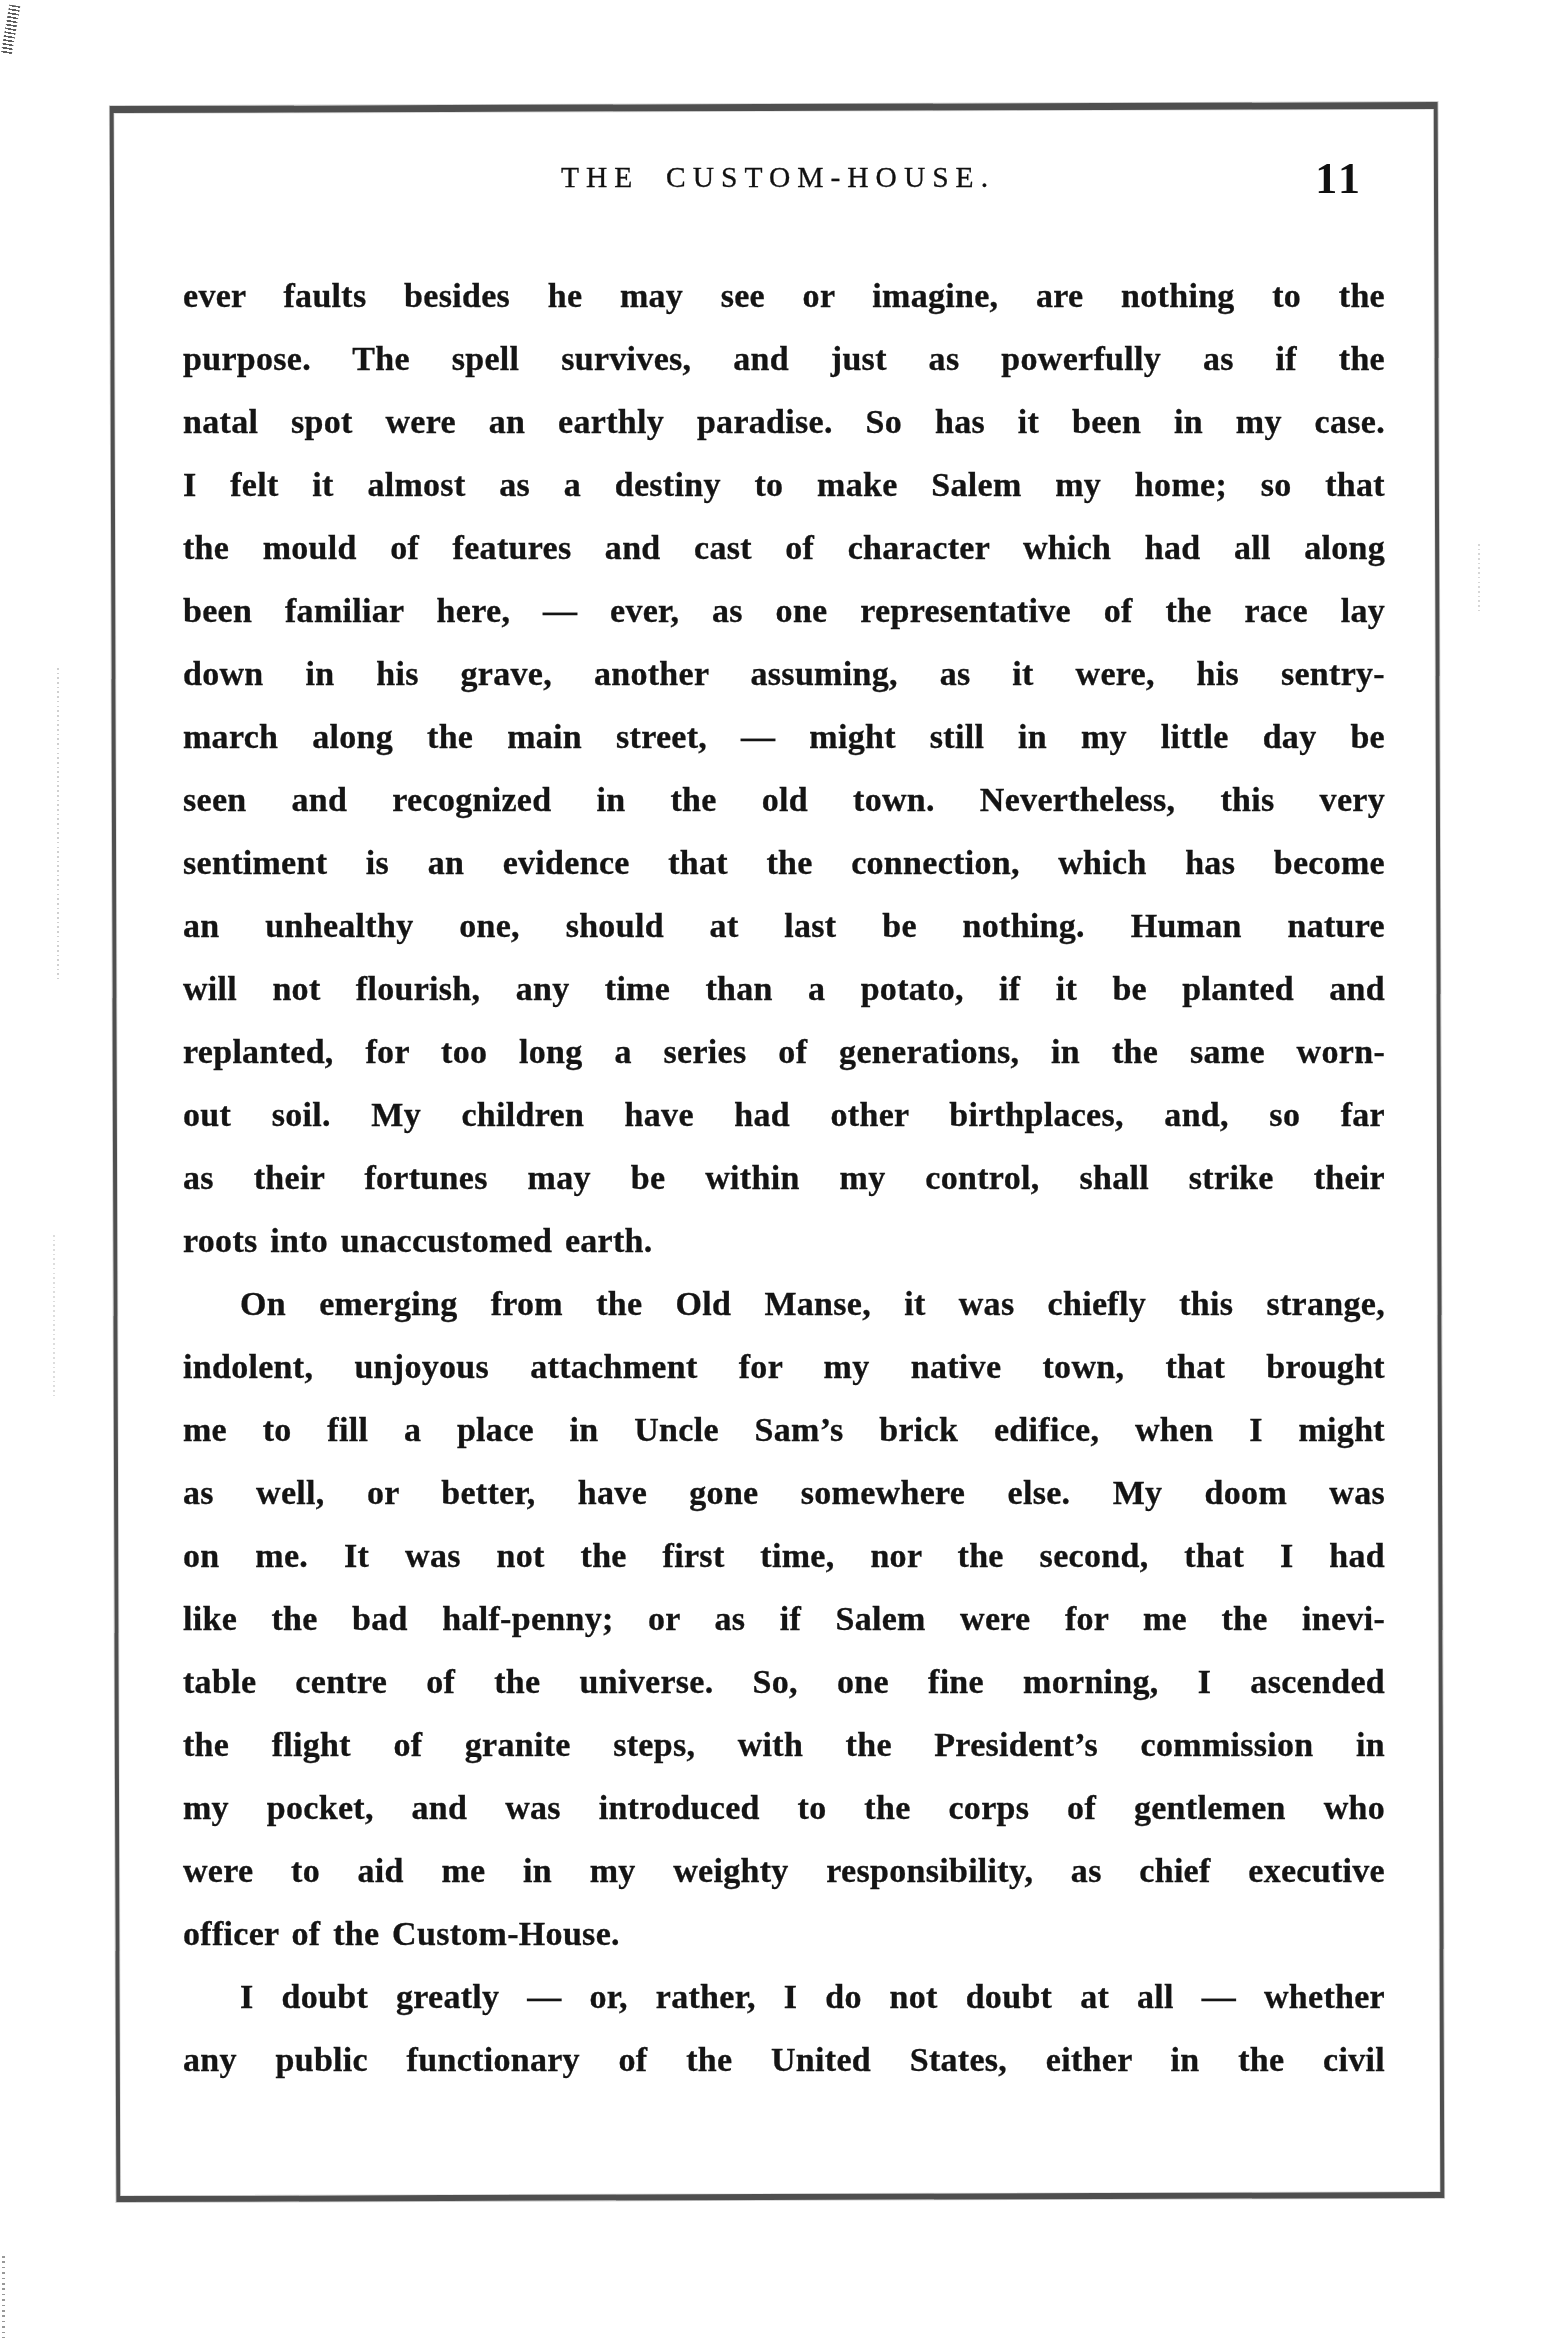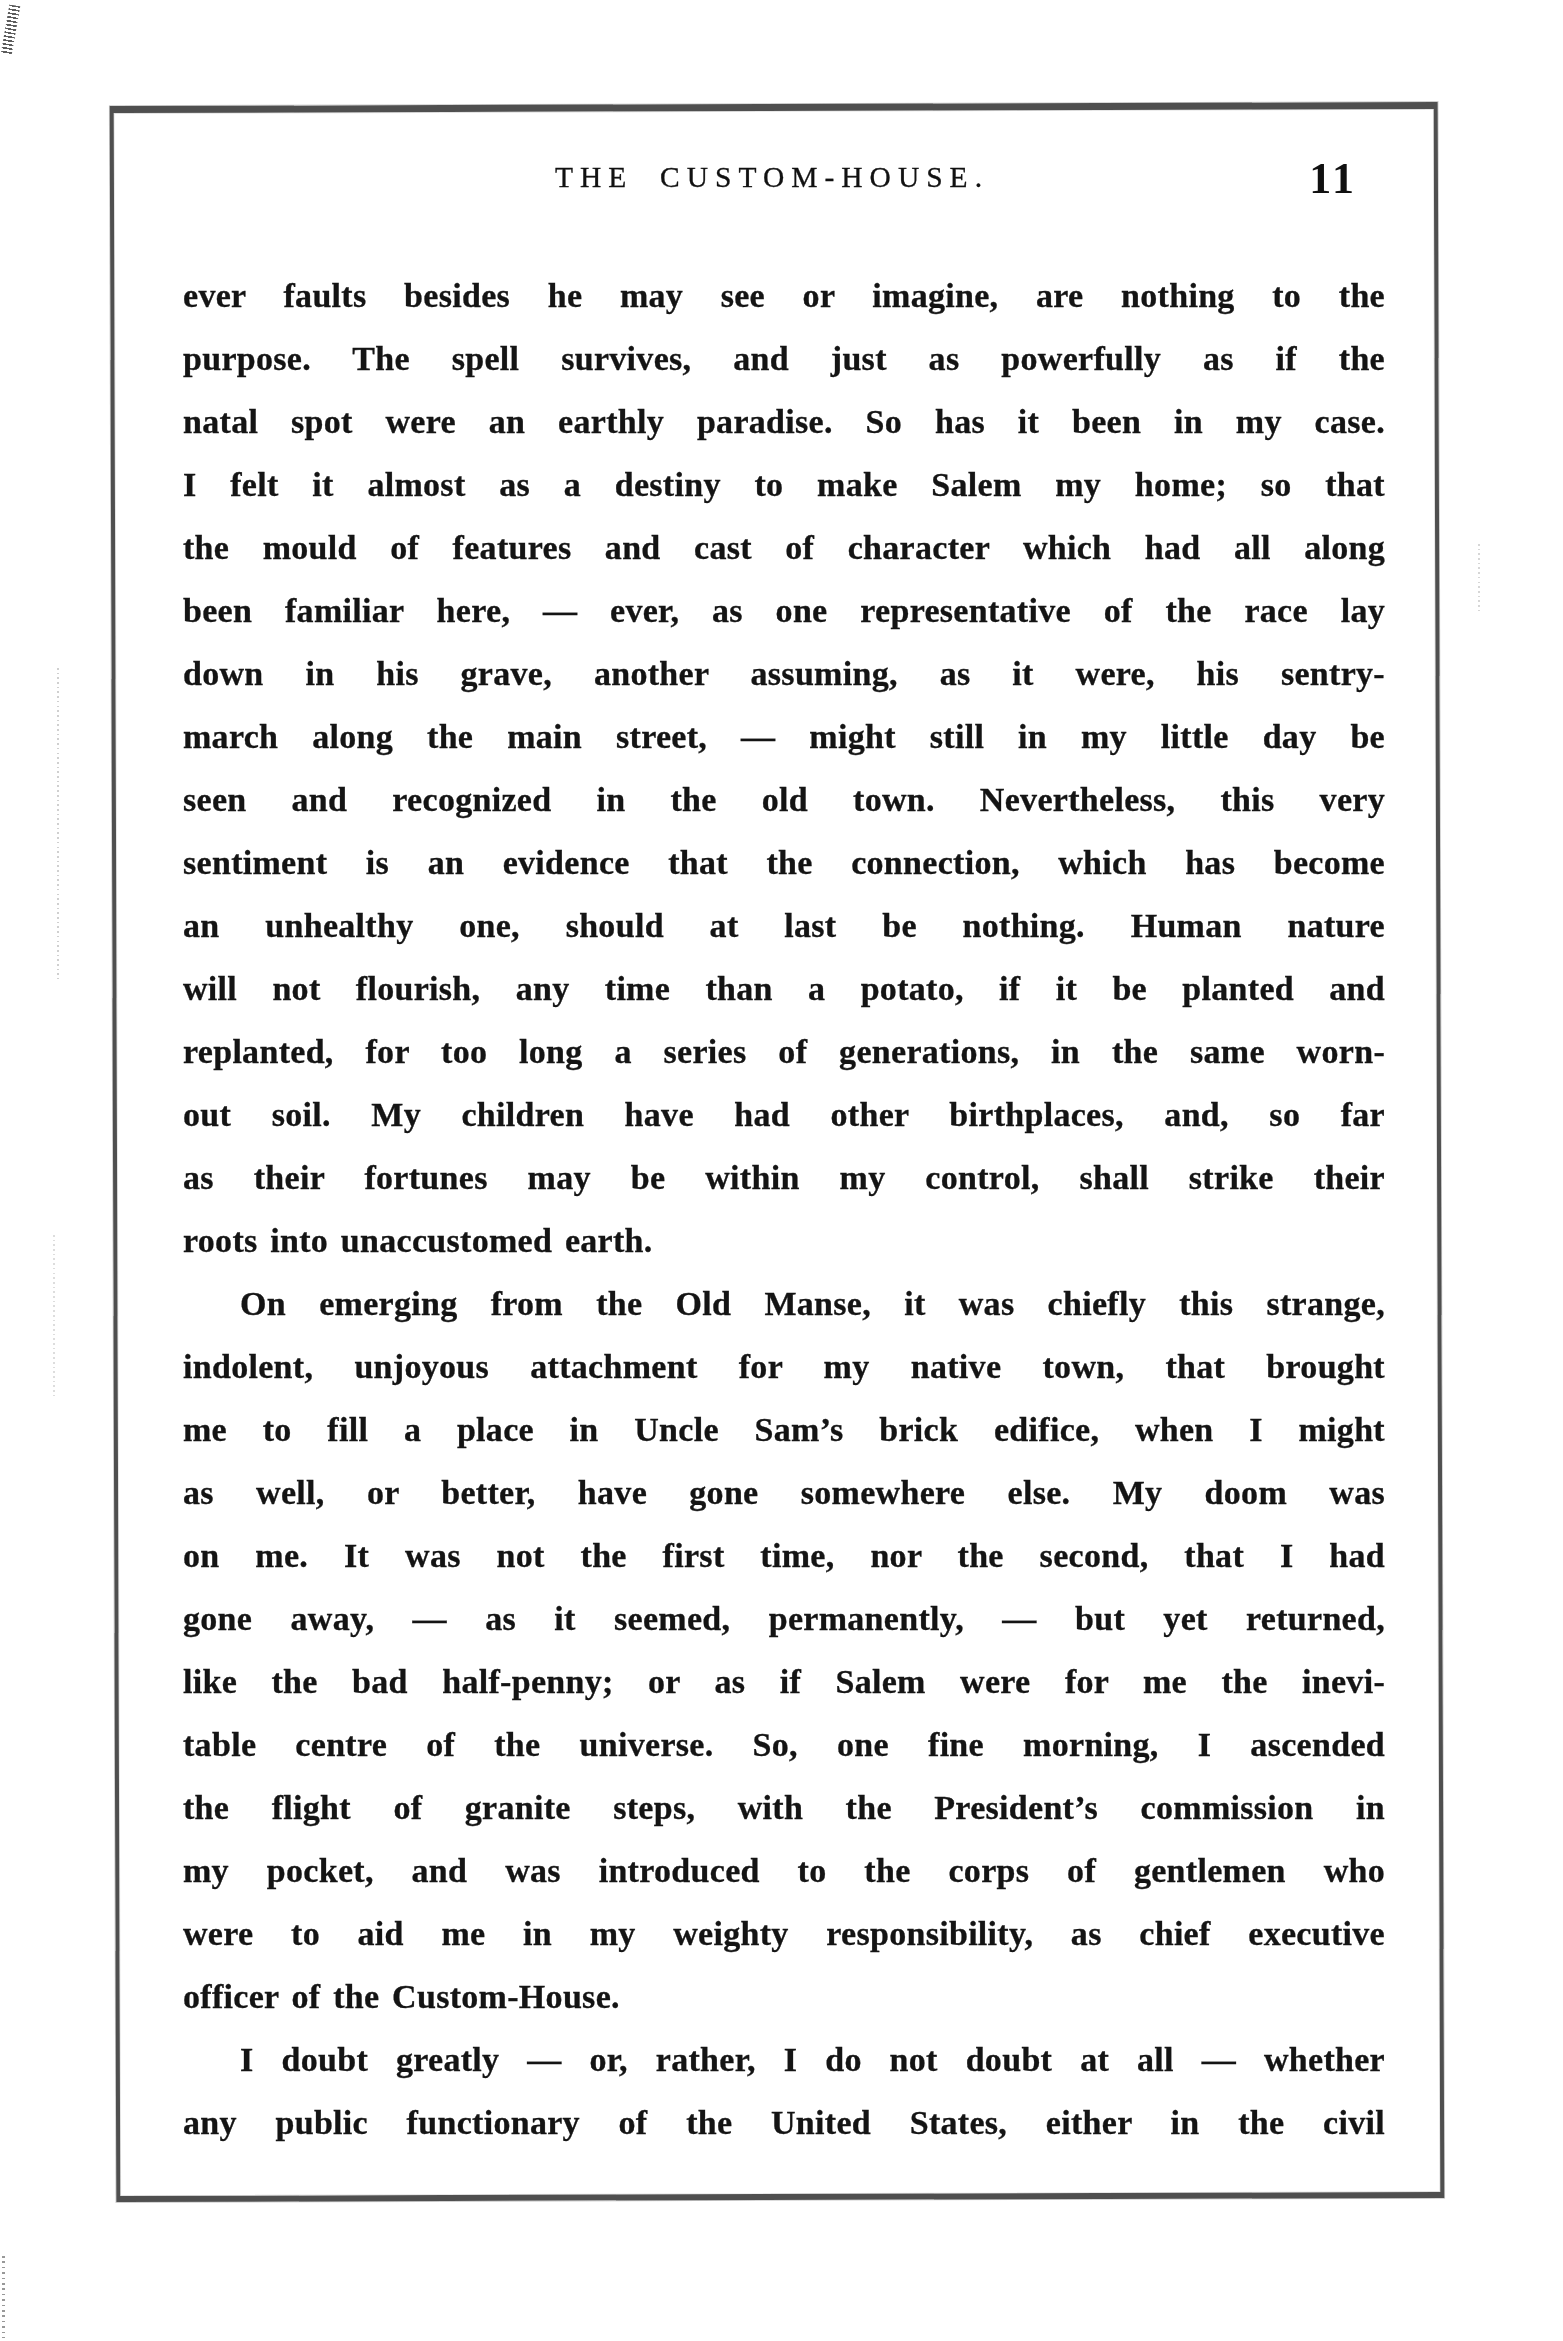--- a/index.html
+++ b/index.html
@@ -26,21 +26,21 @@
     width: 1320px;
     height: 2083px;
     border: 4.7px solid #4f4f4f;
     border-top-width: 7px;
     border-bottom-width: 6.2px;
     box-shadow: 0 0 0 0.8px rgba(145,145,145,0.45), inset 0 0 0 0.8px rgba(130,130,130,0.25);
     transform: rotate(-0.18deg);
   }
   .running-head {
     position: absolute;
-    left: 112px;
+    left: 118px;
     top: 154px;
     width: 1320px;
     height: 50px;
   }
   .head-title {
     display: block;
     text-align: center;
     font-size: 29.5px;
     letter-spacing: 7px;
     word-spacing: 12.4px;
@@ -126,21 +126,20 @@
       <div class="line">will not flourish, any time than a potato, if it be planted and</div>
       <div class="line">replanted, for too long a series of generations, in the same worn-</div>
       <div class="line">out soil. My children have had other birthplaces, and, so far</div>
       <div class="line">as their fortunes may be within my control, shall strike their</div>
       <div class="line last">roots into unaccustomed earth.</div>
       <div class="line indent">On emerging from the Old Manse, it was chiefly this strange,</div>
       <div class="line">indolent, unjoyous attachment for my native town, that brought</div>
       <div class="line">me to fill a place in Uncle Sam’s brick edifice, when I might</div>
       <div class="line">as well, or better, have gone somewhere else. My doom was</div>
       <div class="line">on me. It was not the first time, nor the second, that I had</div>
-      <div class="line">gone away, — as it seemed, permanently, — but yet returned,</div>
       <div class="line">like the bad half-penny; or as if Salem were for me the inevi-</div>
       <div class="line">table centre of the universe. So, one fine morning, I ascended</div>
       <div class="line">the flight of granite steps, with the President’s commission in</div>
       <div class="line">my pocket, and was introduced to the corps of gentlemen who</div>
       <div class="line">were to aid me in my weighty responsibility, as chief executive</div>
       <div class="line last">officer of the Custom-House.</div>
       <div class="line indent">I doubt greatly — or, rather, I do not doubt at all — whether</div>
       <div class="line">any public functionary of the United States, either in the civil</div>
     </div>
 

